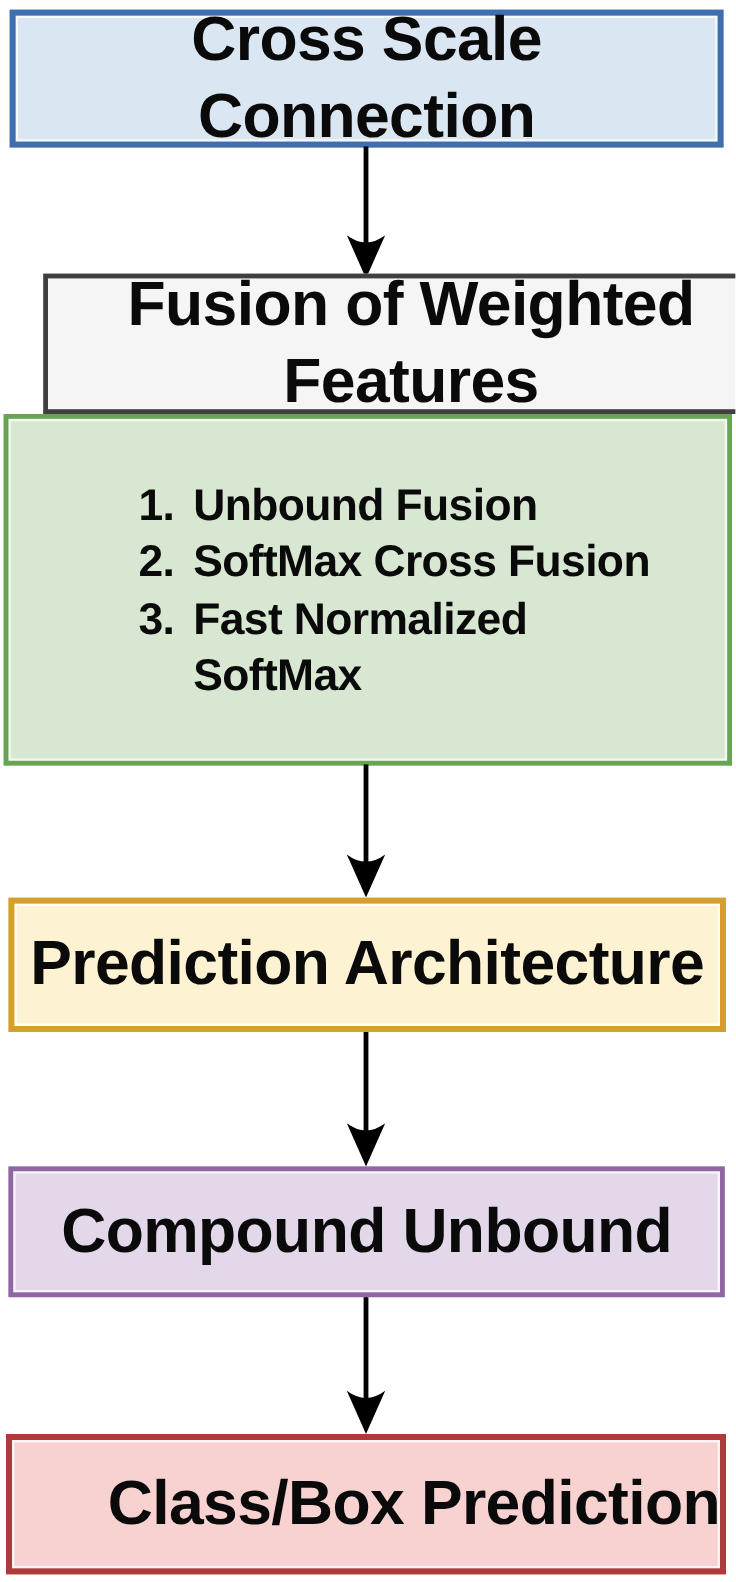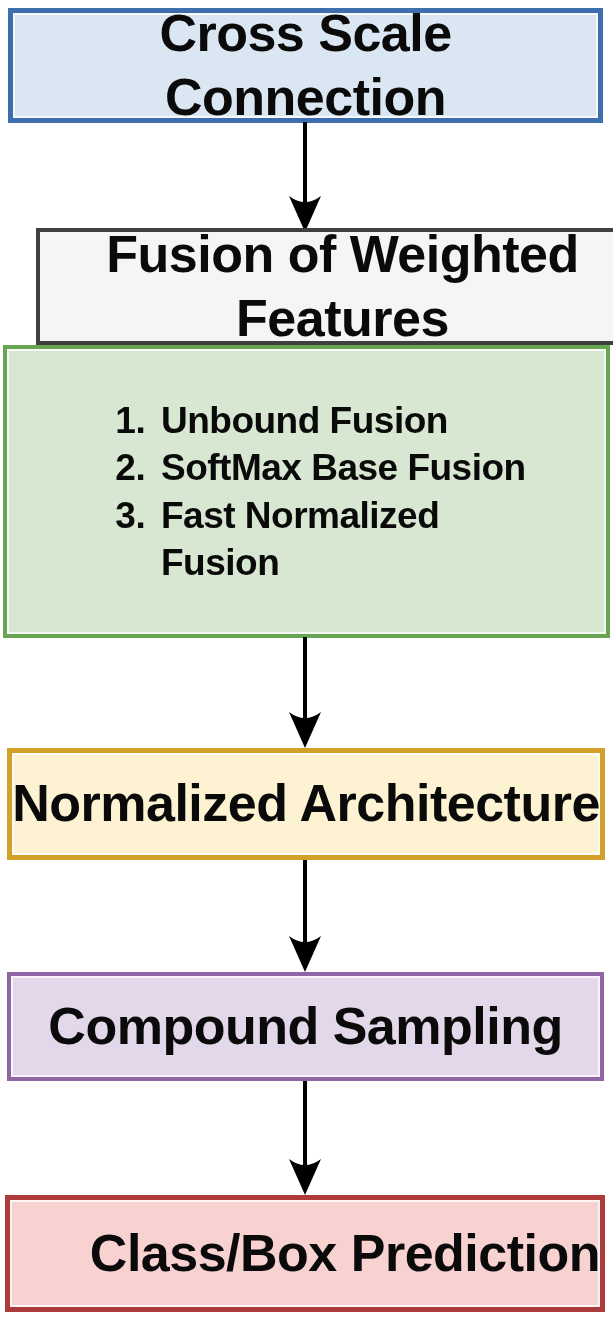--- a/index.html
+++ b/index.html
@@ -93,45 +93,45 @@
     </svg>
   </div>
 
   <div class="node" id="n-header" style="background-color: rgb(245, 245, 245); border-color: rgb(63, 63, 63);">
     <div class="label">Fusion of Weighted Features</div>
   </div>
 
   <div class="node" id="n-list" style="background-color: rgb(215, 231, 209); border-color: rgb(104, 165, 83);">
     <ol>
       <li>Unbound Fusion</li>
-      <li>SoftMax Base Fusion</li>
-      <li>Fast Normalized Fusion</li>
+      <li>SoftMax Cross Fusion</li>
+      <li>Fast Normalized SoftMax</li>
     </ol>
   </div>
 
   <div class="arrow" id="arrow-2">
     <div class="stem" style="background: rgb(0, 0, 0);"></div>
     <svg width="34" height="36" viewBox="0 0 34 36">
       <path d="M1,0 Q17,12 33,0 L17,36 Z" fill="#000"></path>
     </svg>
   </div>
 
   <div class="node" id="n-detect" style="background-color: rgb(253, 243, 210); border-color: rgb(211, 160, 44);">
-    <div class="label">Normalized Architecture</div>
+    <div class="label">Prediction Architecture</div>
   </div>
 
   <div class="arrow" id="arrow-3">
     <div class="stem" style="background: rgb(0, 0, 0);"></div>
     <svg width="34" height="36" viewBox="0 0 34 36">
       <path d="M1,0 Q17,12 33,0 L17,36 Z" fill="#000"></path>
     </svg>
   </div>
 
   <div class="node" id="n-compound" style="background-color: rgb(227, 216, 234); border-color: rgb(143, 102, 163);">
-    <div class="label">Compound Sampling</div>
+    <div class="label">Compound Unbound</div>
   </div>
 
   <div class="arrow" id="arrow-4">
     <div class="stem" style="background: rgb(0, 0, 0);"></div>
     <svg width="34" height="36" viewBox="0 0 34 36">
       <path d="M1,0 Q17,12 33,0 L17,36 Z" fill="#000"></path>
     </svg>
   </div>
 
   <div class="node" id="n-classbox" style="background-color: rgb(247, 210, 208); border-color: rgb(174, 59, 59); justify-content: flex-end;">

